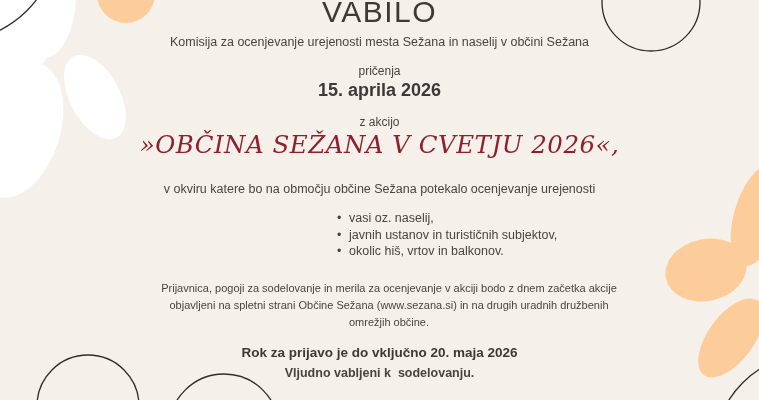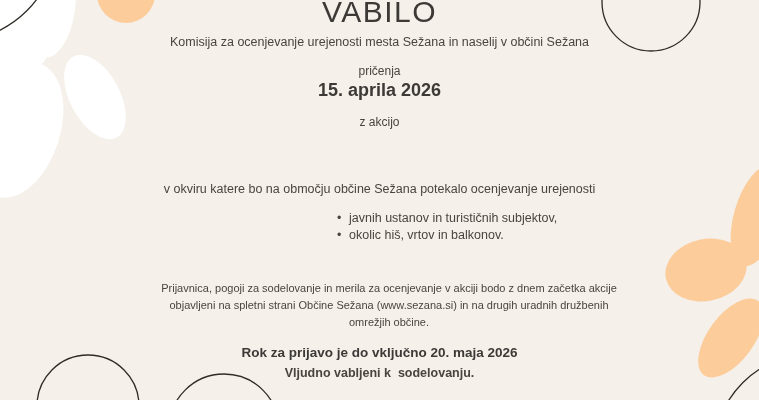--- a/index.html
+++ b/index.html
@@ -69,24 +69,28 @@
     <div class="line title">VABILO</div>
 
     <div class="line committee">Komisija za ocenjevanje urejenosti mesta Sežana in naselij v občini Sežana</div>
 
     <div class="line begins">pričenja</div>
 
     <div class="line date">15. aprila 2026</div>
 
     <div class="line campaign-label">z akcijo</div>
 
+    <div class="line campaign-title">»OBČINA SEŽANA V CVETJU 2026«,</div>
 
     <div class="line scope">v okviru katere bo na območju občine Sežana potekalo ocenjevanje urejenosti</div>
 
     <div class="bullets">
+      <div class="bullet-line">
+        <span class="bullet-mark">•</span><span>vasi oz. naselij,</span>
+      </div>
       <div class="bullet-line">
         <span class="bullet-mark">•</span><span>javnih ustanov in turističnih subjektov,</span>
       </div>
       <div class="bullet-line">
         <span class="bullet-mark">•</span><span>okolic hiš, vrtov in balkonov.</span>
       </div>
     </div>
 
     <div class="line para">Prijavnica, pogoji za sodelovanje in merila za ocenjevanje v akciji bodo z dnem začetka akcije objavljeni na spletni strani Občine Sežana (www.sezana.si) in na drugih uradnih družbenih omrežjih občine.</div>
 

